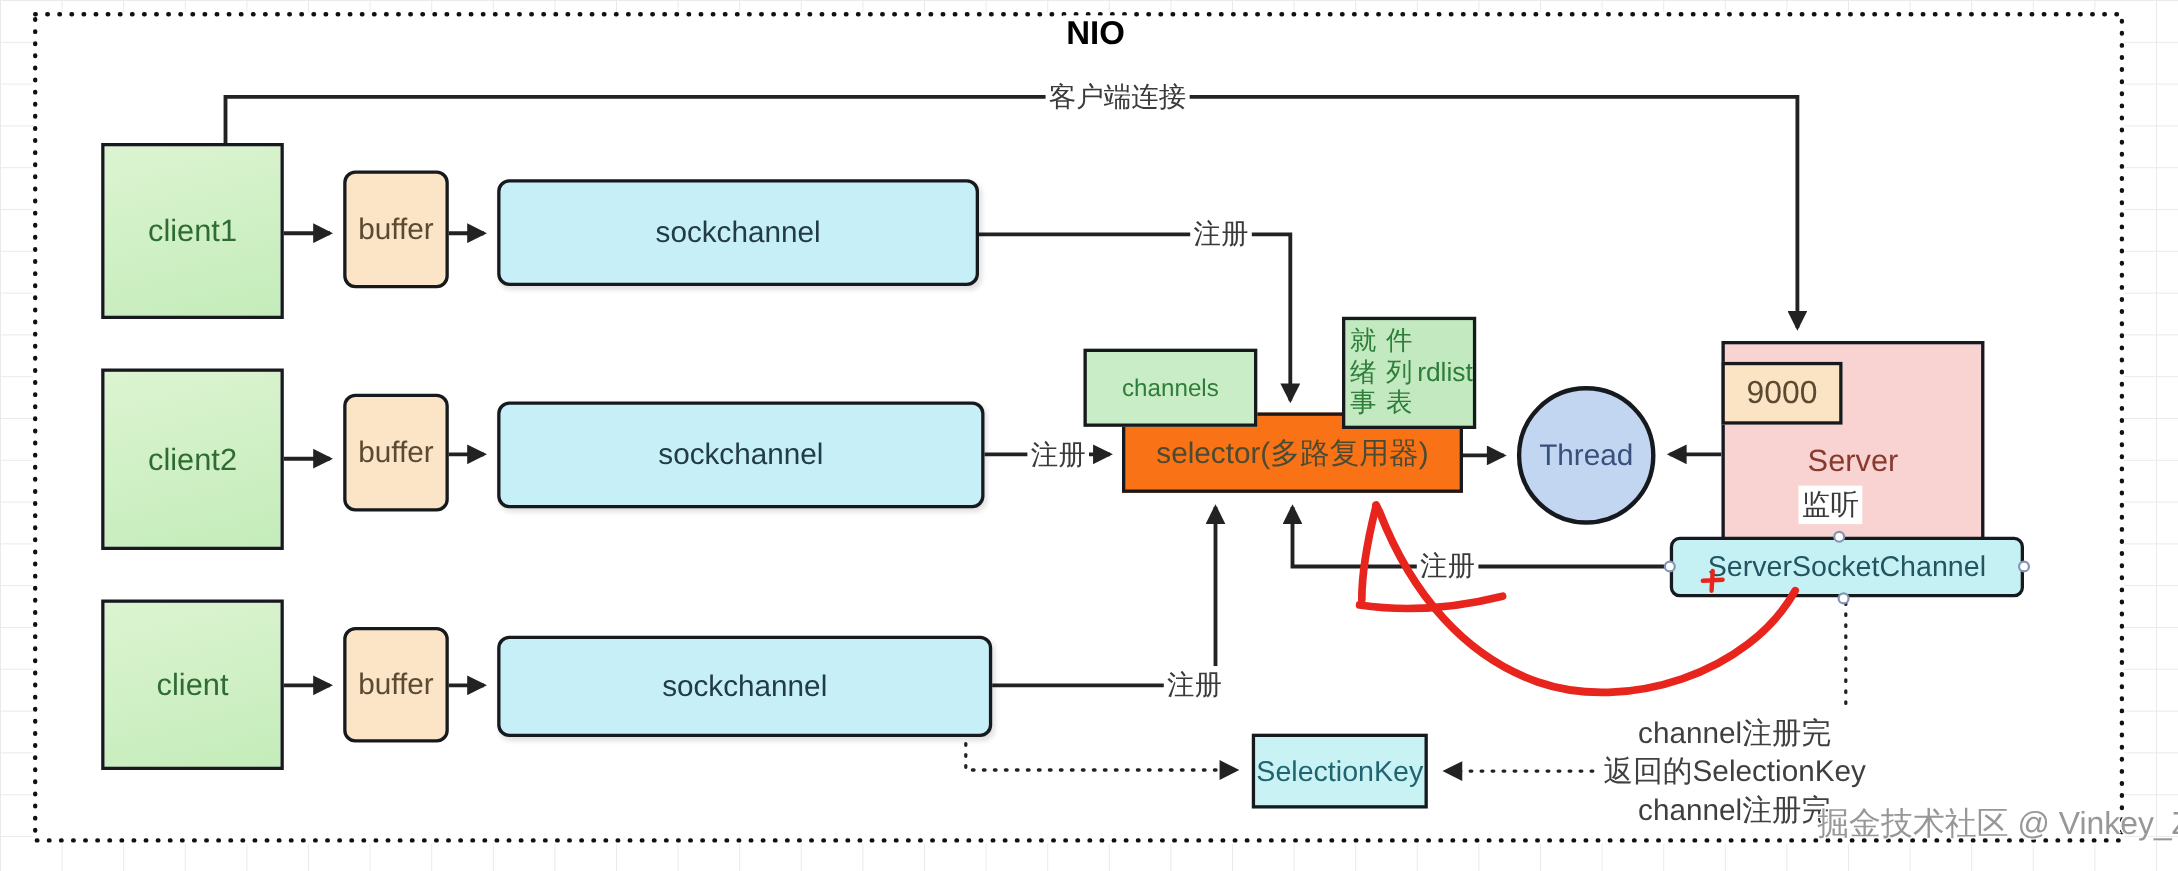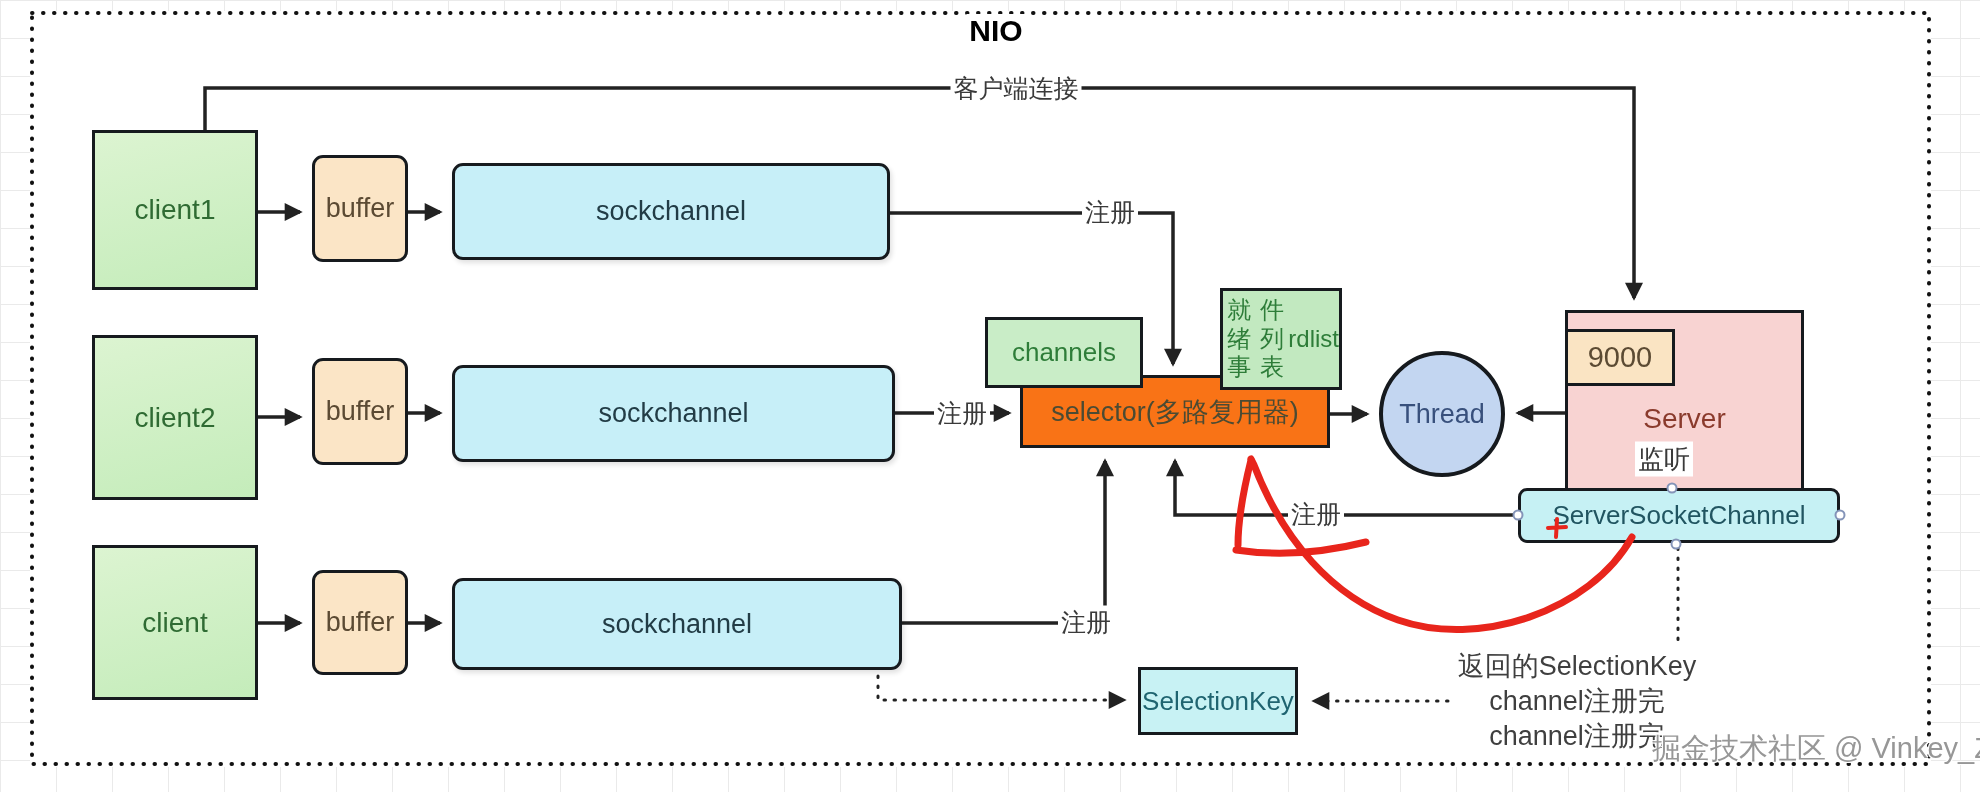--- a/index.html
+++ b/index.html
@@ -16,21 +16,21 @@
   svg.wires{position:absolute;left:0;top:0;z-index:1;}
   svg.overlay{position:absolute;left:0;top:0;z-index:6;pointer-events:none;}
   .node{
     position:absolute;box-sizing:border-box;z-index:2;
     display:flex;align-items:center;justify-content:center;
     border:3px solid #161a1e;text-align:center;
   }
   .client{background:linear-gradient(165deg,#dcf4d1,#c4ecba);color:#2f6b33;font-size:28px;}
   .buffer{background:linear-gradient(165deg,#fcead2,#f9ddb8;);background-color:#fbe5c6;border-radius:11px;color:#5b4a33;font-size:27px;}
   .sock{background:#c7eff8;border-radius:11px;color:#223c46;font-size:27px;box-shadow:2px 3px 5px rgba(0,0,0,0.12);}
-  .channels{background:#c9edc7;color:#2e7d39;font-size:26px;}
+  .channels{background:#c9edc7;color:#2e7d39;font-size:22px;}
   .rdlist{background:#c2e9c0;color:#2e7d39;font-size:24px;flex-direction:row;line-height:1.2;}
   .selector{background:#f97316;color:#4b4b33;font-size:27px;}
   .thread{background:#c3d6f1;border-radius:50%;border-width:4px;color:#38507c;font-size:27px;}
   .server{background:#f8d3d2;color:#8a3a2c;font-size:28px;}
   .port{background:#fae4c3;color:#5b4a33;font-size:29px;}
   .ssc{background:#c6f1f4;border-radius:9px;color:#215561;font-size:26px;z-index:3;}
   .selkey{background:#c8f2f4;color:#1f6470;font-size:26px;}
   .lbl{
     position:absolute;z-index:4;background:#fff;color:#3a3a3a;font-size:25px;
     padding:0 3px;white-space:nowrap;transform:translate(-50%,-50%);
@@ -122,22 +122,22 @@
 
 <div class="lbl title" style="left:996px;top:31px;">NIO</div>
 <div class="lbl" style="left:1016px;top:88px;">客户端连接</div>
 <div class="lbl" style="left:1110px;top:212px;">注册</div>
 <div class="lbl" style="left:962px;top:413px;">注册</div>
 <div class="lbl" style="left:1086px;top:622px;">注册</div>
 <div class="lbl" style="left:1316px;top:514px;">注册</div>
 <div class="lbl" style="left:1664px;top:459px;font-size:26px;">监听</div>
 
 <div class="note" style="left:1577px;top:702px;">
+  <span>channel注册完</span>
   <span>返回的SelectionKey</span>
-  <span>channel注册完</span>
   <span>channel注册完</span>
 </div>
 
 <div class="watermark" style="left:1652px;top:729px;">掘金技术社区 @ Vinkey_Z</div>
 
 <svg class="overlay" width="1980" height="792">
   <g stroke="#e8251c" stroke-width="7" fill="none" stroke-linecap="round">
     <path d="M1632,537 C1590,612 1478,648 1398,620 C1332,597 1283,540 1254,465 L1251,459"></path>
     <path d="M1251,460 C1243,492 1238,518 1238,545"></path>
     <path d="M1366,542 C1322,553 1276,556 1236,550"></path>

